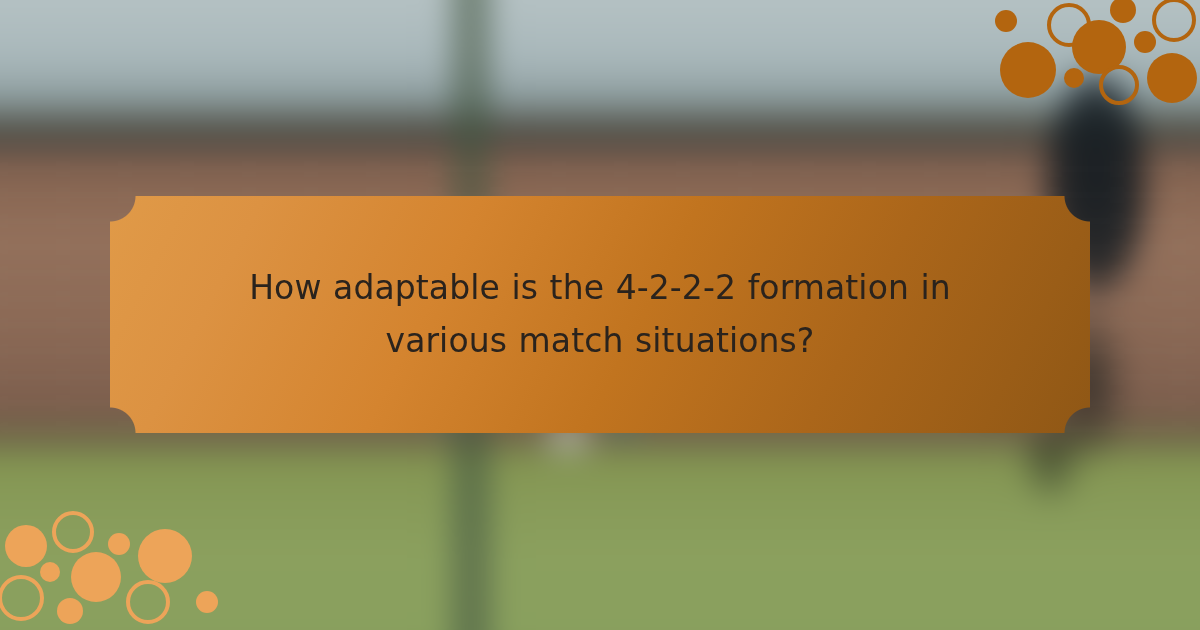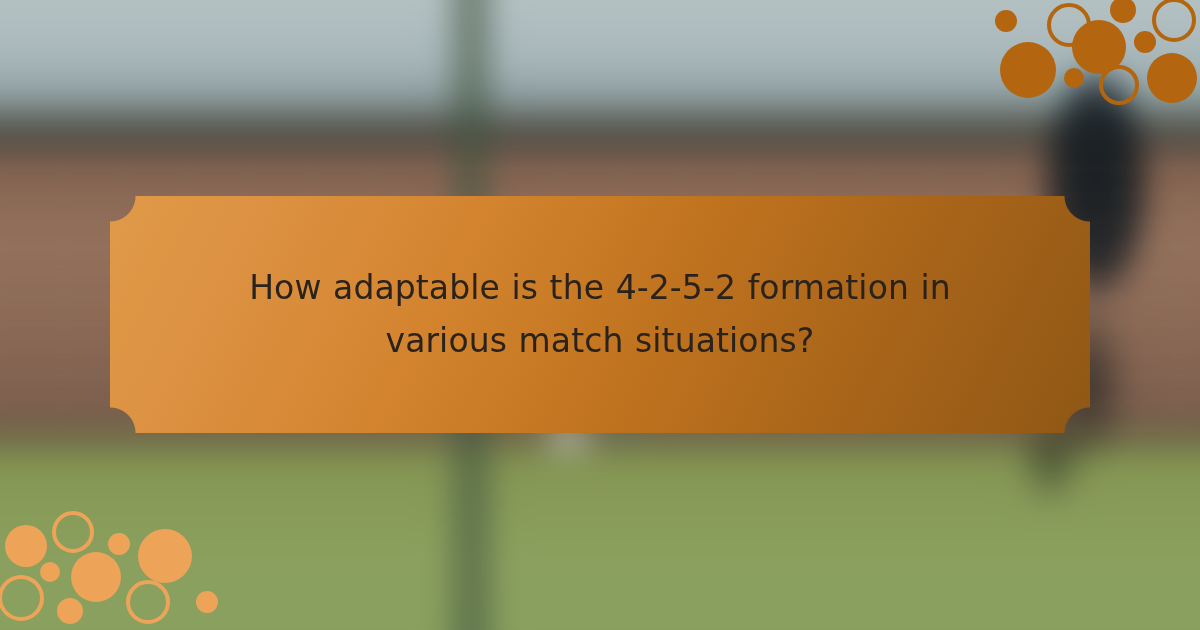--- a/index.html
+++ b/index.html
@@ -165,16 +165,16 @@
       <div class="dot filled" style="left: 40px; top: 52px; width: 20px; height: 20px;"></div>
       <div class="dot filled" style="left: 71px; top: 42px; width: 50px; height: 50px;"></div>
       <div class="dot ring" style="left: -2px; top: 65px; width: 46px; height: 46px;"></div>
       <div class="dot filled" style="left: 57px; top: 88px; width: 26px; height: 26px;"></div>
       <div class="dot filled" style="left: 138px; top: 19px; width: 54px; height: 54px;"></div>
       <div class="dot ring" style="left: 126px; top: 70px; width: 44px; height: 44px;"></div>
       <div class="dot filled" style="left: 196px; top: 81px; width: 22px; height: 22px;"></div>
     </div>
 
   <div class="quote-card">
-    <div class="quote-text">How adaptable is the 4-2-5-2 formation in various match situations?</div>
+    <div class="quote-text">How adaptable is the 4-2-2-2 formation in various match situations?</div>
   </div>
 
 </div>
 
 </body></html>

